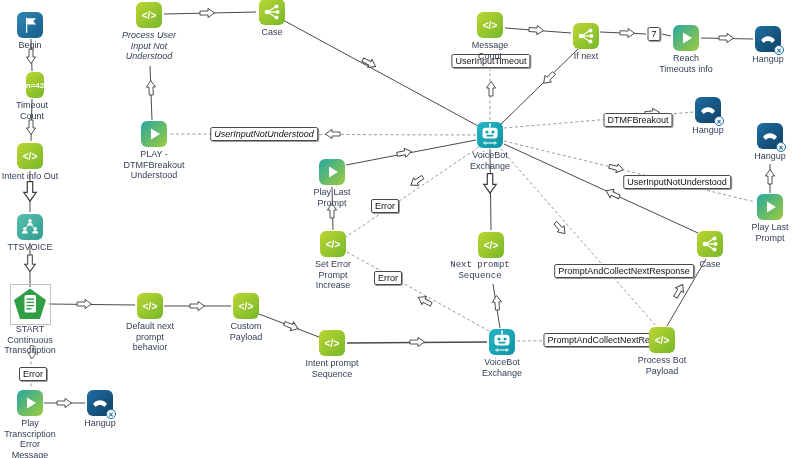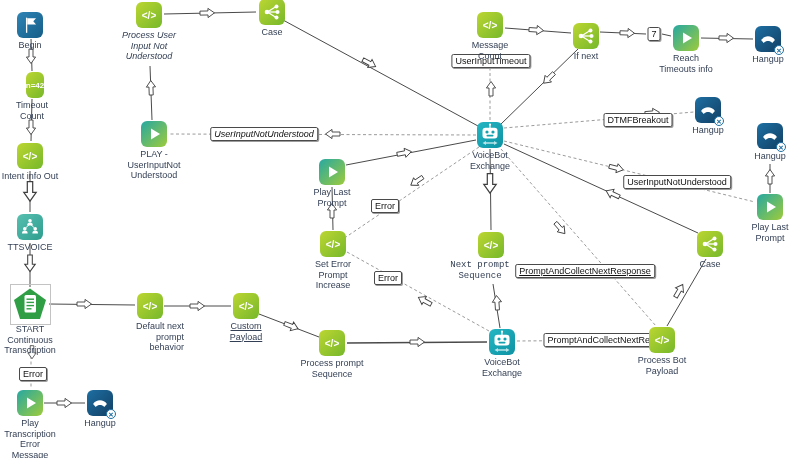--- a/index.html
+++ b/index.html
@@ -168,36 +168,36 @@
           <path d="M5.5 14.2 C 9 8.8, 17 8.8, 20.5 14.2 L 17.6 17.4 C 15 14.6, 11 14.6, 8.4 17.4 Z" fill="#ffffff"></path>
         </svg>
         <span class="badge">✕</span>
       </div>
       <div class="nlabel" style="left: 56px; top: 418px;">Hangup</div>
     </div>
     <div class="node">
       <div class="icon" style="left: 137px; top: 293px; width: 26px; height: 26px; background: linear-gradient(135deg, rgb(188, 214, 50), rgb(118, 184, 42));">
         <span class="icon-text">&lt;/&gt;</span>
       </div>
-      <div class="nlabel" style="left: 96px; top: 321px; text-align: right;">Default next
+      <div class="nlabel" style="left: 106px; top: 321px;">Default next
 prompt
 behavior</div>
     </div>
     <div class="node">
       <div class="icon" style="left: 233px; top: 293px; width: 26px; height: 26px; background: linear-gradient(135deg, rgb(188, 214, 50), rgb(118, 184, 42));">
         <span class="icon-text">&lt;/&gt;</span>
       </div>
-      <div class="nlabel" style="left: 202px; top: 321px; text-decoration: underline;">Custom
+      <div class="nlabel" style="left: 202px; top: 321px;">Custom
 Payload</div>
     </div>
     <div class="node">
       <div class="icon" style="left: 319px; top: 330px; width: 26px; height: 26px; background: linear-gradient(135deg, rgb(188, 214, 50), rgb(118, 184, 42));">
         <span class="icon-text">&lt;/&gt;</span>
       </div>
-      <div class="nlabel" style="left: 288px; top: 358px;">Process prompt
+      <div class="nlabel" style="left: 288px; top: 358px;">Intent prompt
 Sequence</div>
     </div>
     <div class="node">
       <div class="icon" style="left: 489px; top: 329px; width: 26px; height: 26px; background: linear-gradient(135deg, rgb(37, 182, 195), rgb(14, 147, 164));">
         <svg width="26" height="26" viewBox="0 0 26 26">
           <line x1="13" y1="3" x2="13" y2="6" stroke="#ffffff" stroke-width="1.2"></line>
           <circle cx="13" cy="2.6" r="1.1" fill="#ffffff"></circle>
           <rect x="5.5" y="5.8" width="15" height="10.6" rx="3" fill="#ffffff"></rect>
           <circle cx="10" cy="10" r="1.6" fill="#14a0ae"></circle>
           <circle cx="16" cy="10" r="1.6" fill="#14a0ae"></circle>
@@ -345,21 +345,21 @@
       </div>
       <div class="nlabel" style="left: 228px; top: 27px;">Case</div>
     </div>
     <div class="node">
       <div class="icon" style="left: 141px; top: 121px; width: 26px; height: 26px; background: linear-gradient(135deg, rgb(39, 168, 162), rgb(157, 203, 59));">
         <svg width="24" height="24" viewBox="0 0 24 24">
           <polygon points="9,6.5 18,12 9,17.5" fill="#ffffff"></polygon>
         </svg>
       </div>
       <div class="nlabel" style="left: 110px; top: 149px;">PLAY -
-UserInputNot
+DTMFBreakout
 Understood</div>
     </div>
     <div class="node">
       <div class="icon" style="left: 319px; top: 159px; width: 26px; height: 26px; background: linear-gradient(135deg, rgb(39, 168, 162), rgb(157, 203, 59));">
         <svg width="24" height="24" viewBox="0 0 24 24">
           <polygon points="9,6.5 18,12 9,17.5" fill="#ffffff"></polygon>
         </svg>
       </div>
       <div class="nlabel" style="left: 288px; top: 187px;">Play Last
 Prompt</div>
@@ -372,16 +372,16 @@
 Prompt
 Increase</div>
     </div>
     <div class="chip" style="left: 33px; top: 374px;">Error</div>
     <div class="chip" style="left: 264px; top: 134px; font-style: italic;">UserInputNotUnderstood</div>
     <div class="chip" style="left: 491px; top: 61px;">UserInputTimeout</div>
     <div class="chip" style="left: 385px; top: 206px;">Error</div>
     <div class="chip" style="left: 388px; top: 278px;">Error</div>
     <div class="chip" style="left: 638px; top: 120px;">DTMFBreakout</div>
     <div class="chip" style="left: 677px; top: 182px;">UserInputNotUnderstood</div>
-    <div class="chip" style="left: 585px; top: 271px; text-decoration: underline;">PromptAndCollectNextResponse</div>
+    <div class="chip" style="left: 624px; top: 271px;">PromptAndCollectNextResponse</div>
     <div class="chip" style="left: 601px; top: 340px;">PromptAndCollectNextRes</div>
     <div class="chip" style="left: 654px; top: 34px;">7</div>
   </div>
 
 </body></html>

